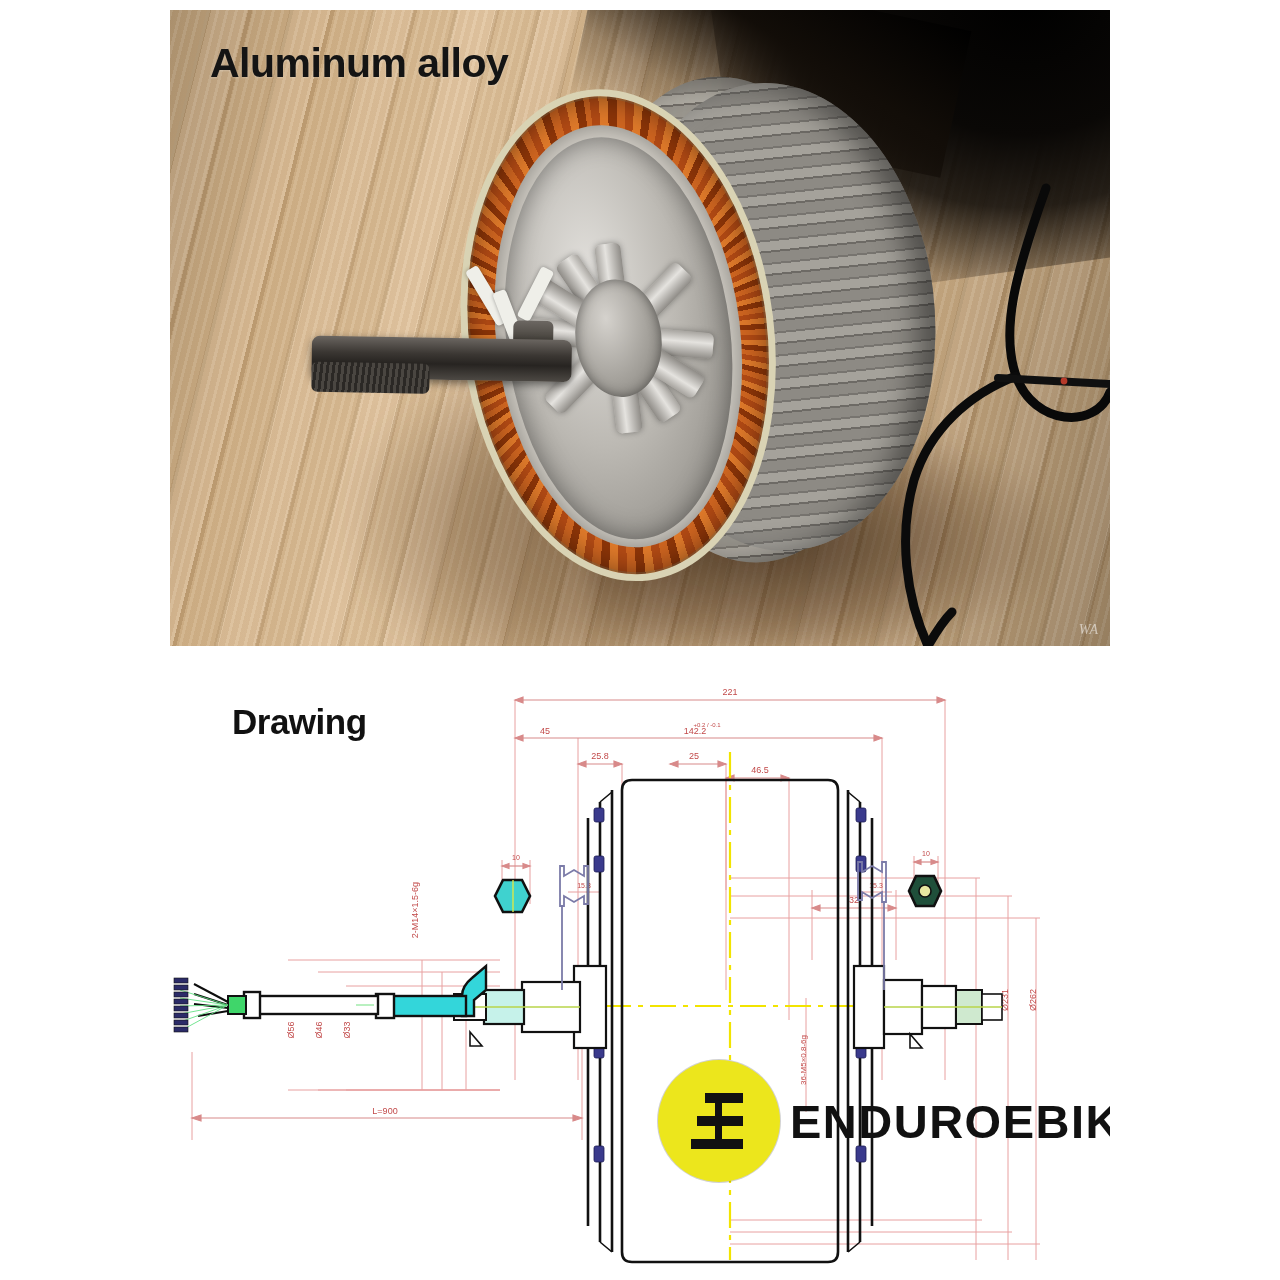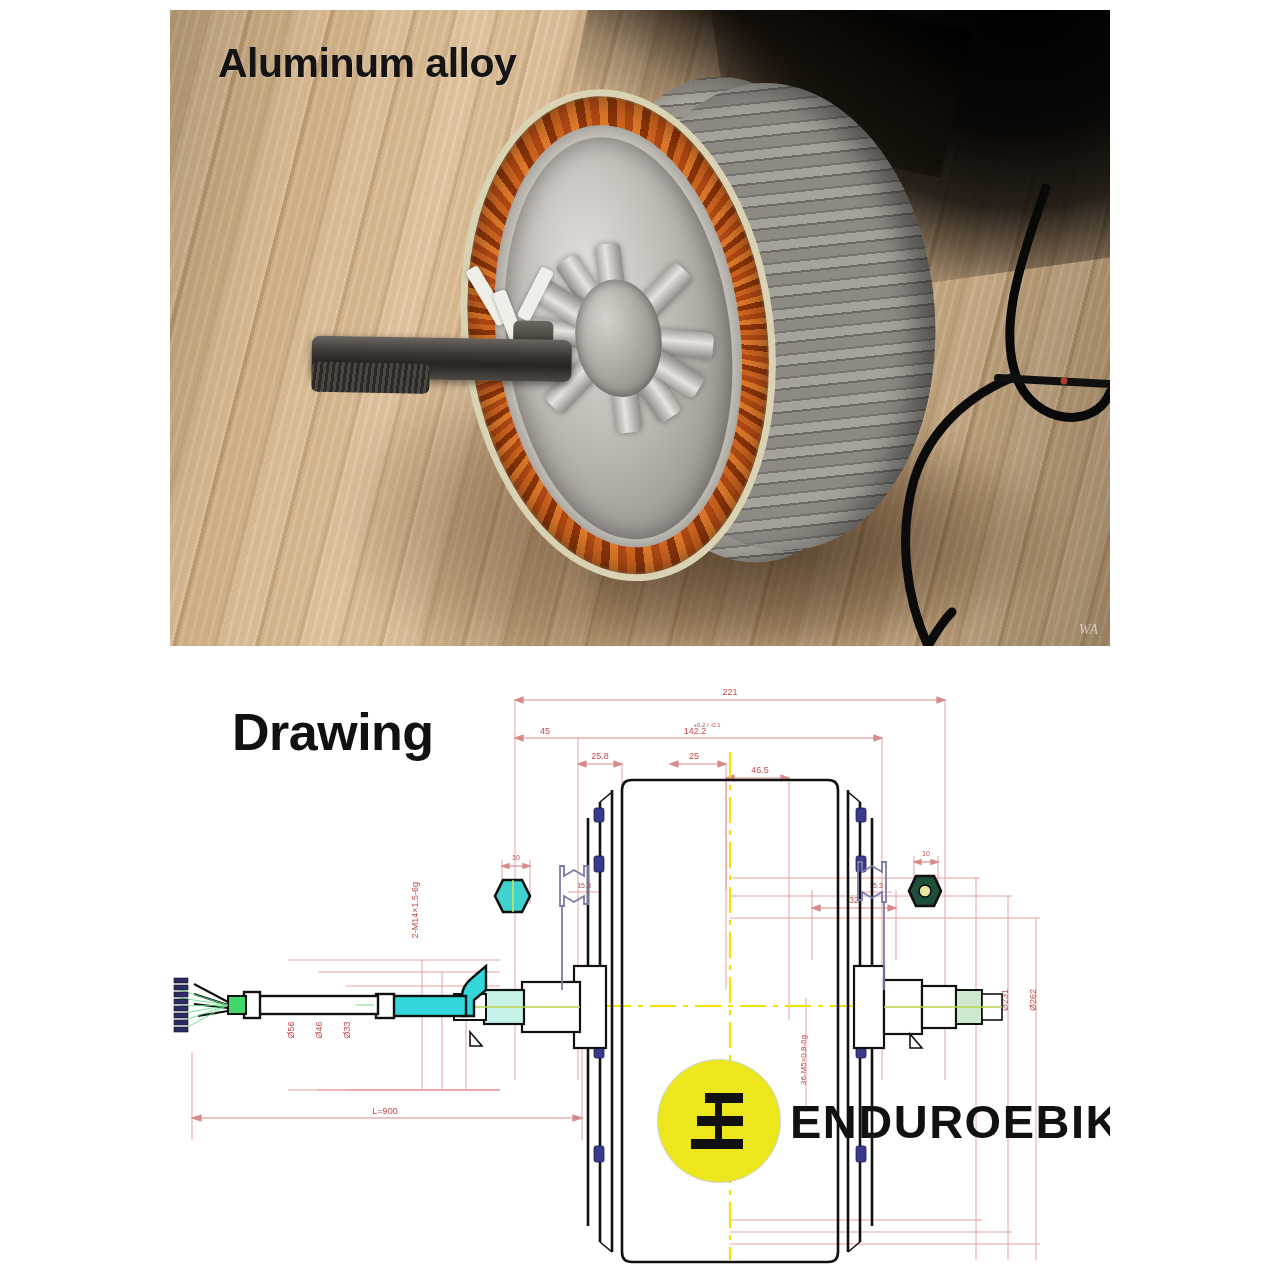--- a/index.html
+++ b/index.html
@@ -173,34 +173,34 @@
   
   .cable{position:absolute;border:none;}
 
   .wm{
     position:absolute;right:12px;bottom:8px;
     color:rgba(255,255,255,0.55);font-size:14px;font-style:italic;
     font-family:"Liberation Serif",serif;
   }
 
   .photo-caption{
-    position:absolute;left:48px;top:30px;
+    position:absolute;left:40px;top:30px;
     font-size:41px;font-weight:bold;color:#141414;
     letter-spacing:-0.5px;
     text-shadow:0 1px 2px rgba(255,255,255,0.25);
   }
 
   
   .drawing-panel{
     position:absolute;left:170px;top:660px;width:940px;height:615px;
     background:#fff;overflow:hidden;
   }
   .drawing-caption{
     position:absolute;left:62px;top:42px;
-    font-size:52px;font-weight:bold;color:#111;letter-spacing:-0.5px;
+    font-size:35px;font-weight:bold;color:#111;letter-spacing:-0.5px;
   }
   .cad{position:absolute;left:0;top:0;width:940px;height:615px;}
 
   
   .logo{
     position:absolute;left:488px;top:400px;display:flex;align-items:center;gap:10px;
   }
   .logo-badge{
     width:122px;height:122px;border-radius:50%;
     background:#ece61c;

